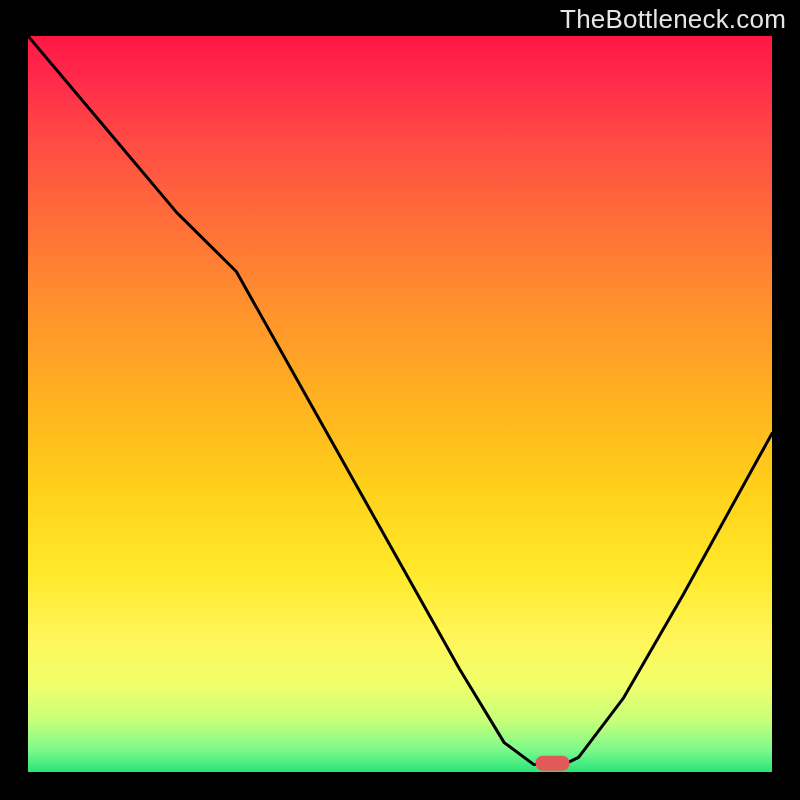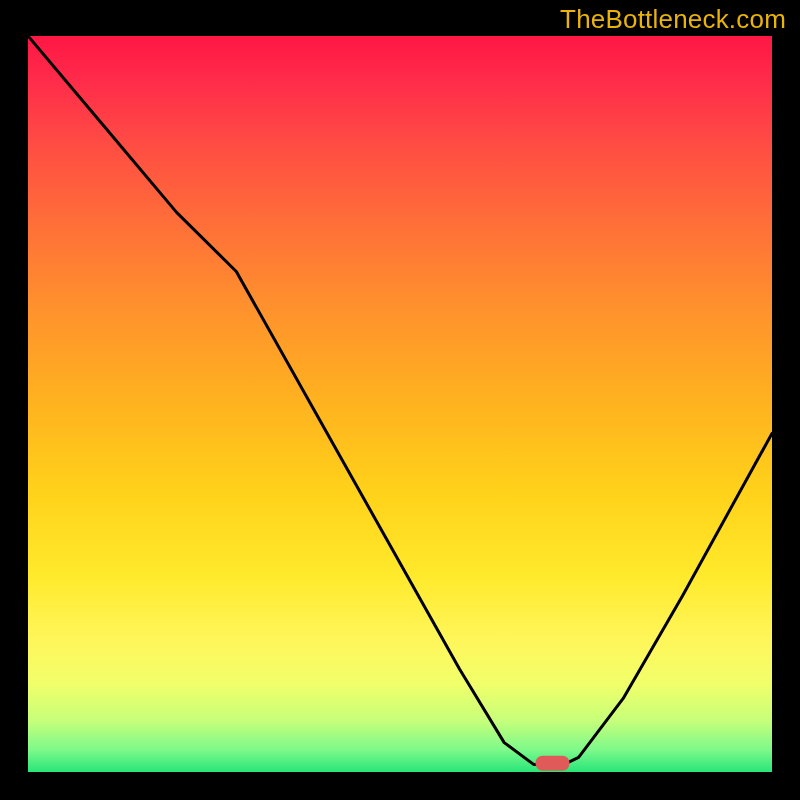--- a/index.html
+++ b/index.html
@@ -15,21 +15,21 @@
     width: 800px;
     height: 800px;
     background: #000;
   }
   .watermark {
     position: absolute;
     top: 4px;
     right: 14px;
     font-family: Arial, Helvetica, sans-serif;
     font-size: 26px;
-    color: #eab308;
+    color: #e5e5e5;
     letter-spacing: 0.2px;
     font-weight: 500;
   }
   .plot-wrap {
     position: absolute;
     left: 28px;
     top: 36px;
     width: 744px;
     height: 736px;
   }

